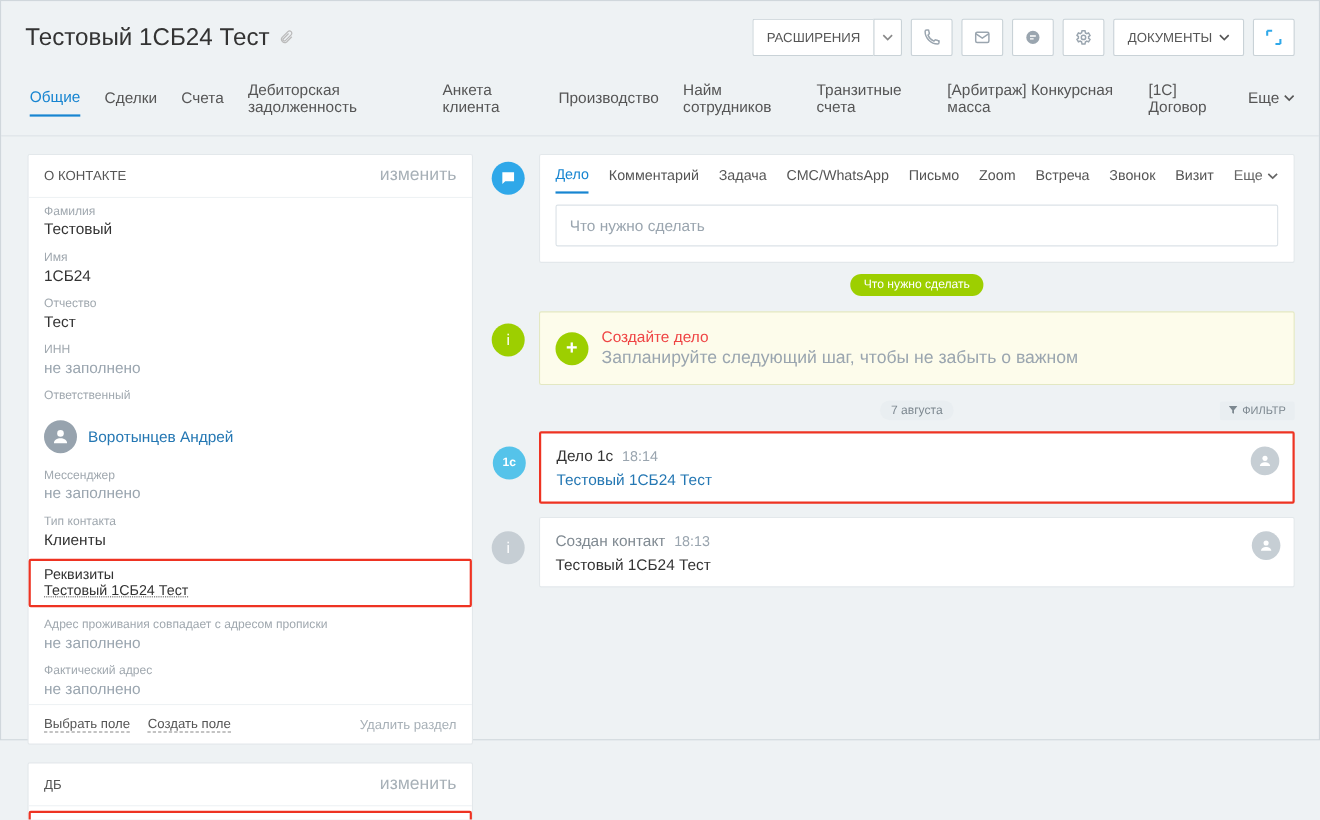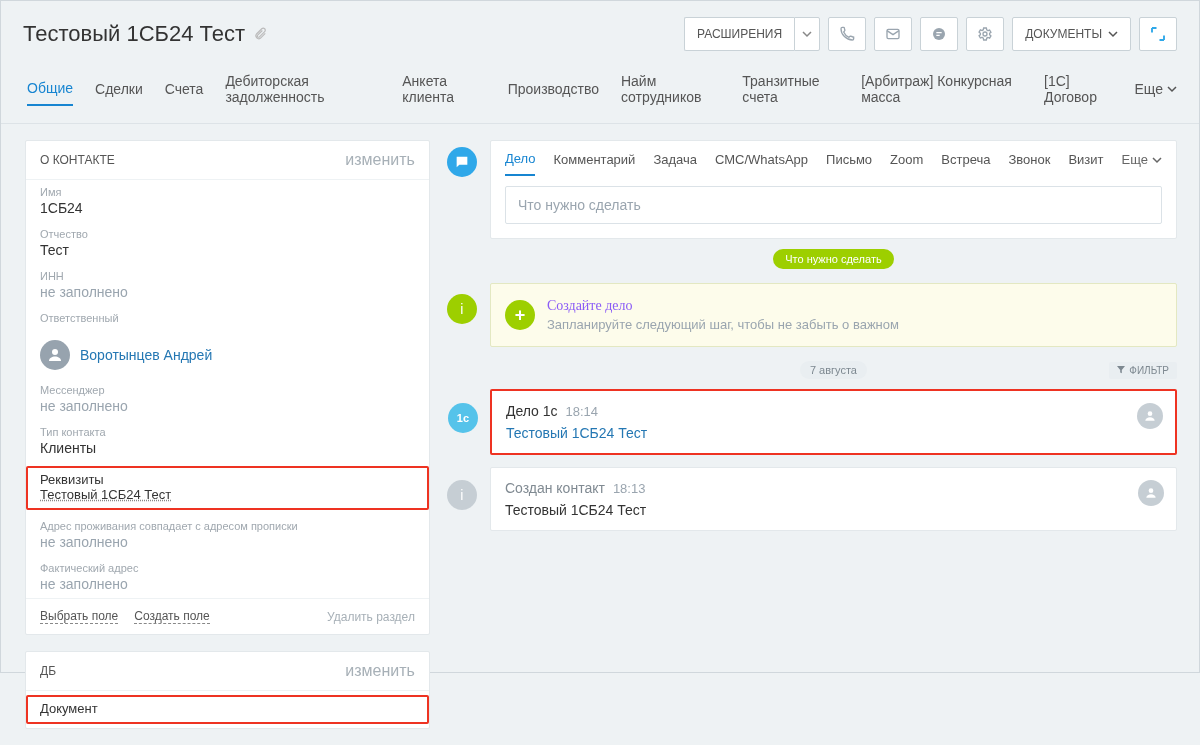--- a/index.html
+++ b/index.html
@@ -59,22 +59,22 @@
   .ti-green-i { background: #9dcf00; }
   .ti-1c { background: #55c3ea; font-size: 11px; font-weight: bold; }
   .ti-grey { background: #c6ced4; }
 
   .timeline { position: relative; margin-left: 44px; }
   .pill { display: inline-block; background: #9dcf00; color: #fff; border-radius: 12px; font-size: 11px; padding: 4px 12px; }
   .pill-row { text-align: center; margin: 10px 0 14px 0; }
 
   .create-card { background: #fdfceb; border: 1px solid #e3e8c2; border-radius: 2px; padding: 14px; display: flex; gap: 12px; align-items: center; position: relative; }
   .plus-circle { width: 30px; height: 30px; border-radius: 50%; background: #9dcf00; color: #fff; display: inline-flex; align-items: center; justify-content: center; font-size: 18px; font-weight: bold; }
-  .create-title { font-size: 14px; color: #8b5cf6; margin-bottom: 3px; font-family: Liberation Serif, serif; }
-  .create-sub { font-size: 13px; color: #9aa5af; }
+  .create-title { font-size: 14px; color: #ef4444; margin-bottom: 3px; }
+  .create-sub { font-size: 16px; color: #9aa5af; }
 
   .date-row { display: flex; align-items: center; margin: 14px 0 10px 0; }
   .date-chip { background: #e9eef1; color: #7d8890; font-size: 11px; padding: 3px 10px; border-radius: 10px; margin: 0 auto; }
   .filter-chip { background: #e9eef1; color: #7d8890; font-size: 10px; padding: 3px 8px; border-radius: 2px; margin-left: auto; display: inline-flex; align-items: center; gap: 4px; cursor: pointer; }
 
   .event-card { background: #fff; border: 1px solid #e3e8eb; border-radius: 2px; padding: 12px 14px; position: relative; margin-bottom: 12px; }
   .event-card.red-border { border: 2px solid #e32; }
   .event-title-row { display: flex; align-items: flex-end; gap: 8px; font-size: 14px; }
   .event-time { color: #9aa5af; font-size: 13px; }
   .event-link { color: #2477b3; font-size: 14px; margin-top: 6px; display: inline-block; }
@@ -166,20 +166,24 @@
 
   <div class="columns">
 
     <div class="left-col">
       <div class="panel">
         <div class="panel-head">
           <span>О КОНТАКТЕ</span>
           <span class="edit">изменить</span>
         </div>
         <div class="field">
+            <div class="lbl">Фамилия</div>
+            <div class="val">Тестовый</div>
+          </div>
+        <div class="field">
             <div class="lbl">Имя</div>
             <div class="val">1СБ24</div>
           </div>
         <div class="field">
             <div class="lbl">Отчество</div>
             <div class="val">Тест</div>
           </div>
         <div class="field">
             <div class="lbl">ИНН</div>
             <div class="val muted">не заполнено</div>

